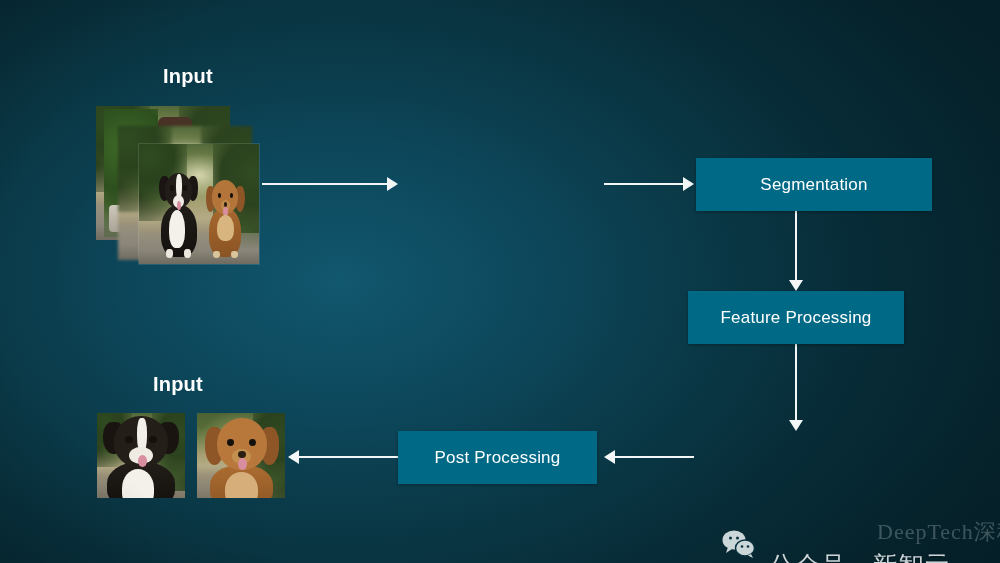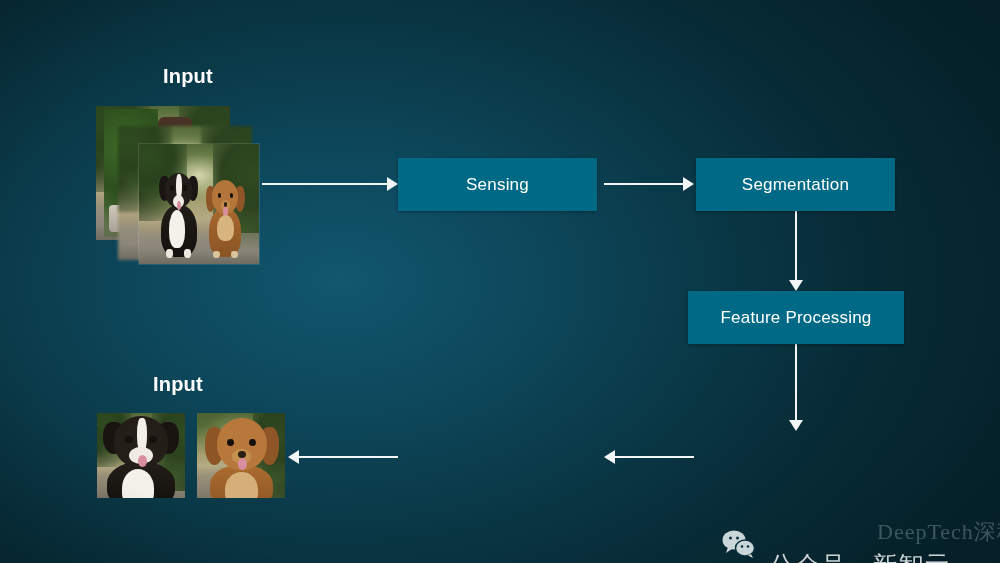--- a/index.html
+++ b/index.html
@@ -247,30 +247,27 @@
         <div class="pawR" style="right:18%; bottom:-2%; width:18%; height:10%; background:#d9c49c;"></div>
       </div>
     </div>
   </div>
 
   <div class="arrow-h right" style="left:262px; top:176px; width:136px; height:16px;">
     <div class="shaft" style="width:126px;"></div>
     <div class="head"></div>
   </div>
 
-  <div class="pbox" style="left:398px; top:158px; width:199px; height:53px;">
-    <span>Sensing</span>
-  </div>
 
   <div class="arrow-h right" style="left:604px; top:176px; width:90px; height:16px;">
     <div class="shaft" style="width:80px;"></div>
     <div class="head"></div>
   </div>
 
-  <div class="pbox" style="left:696px; top:158px; width:199px; height:53px;">
+  <div class="pbox" style="left:696px; top:158px; width:236px; height:53px;">
     <span>Segmentation</span>
   </div>
 
   <div class="arrow-v" style="left:788px; top:211px; width:16px; height:80px;">
     <div class="shaft" style="height:70px;"></div>
     <div class="head"></div>
   </div>
 
   <div class="pbox" style="left:688px; top:291px; width:216px; height:53px;">
     <span>Feature Processing</span>
@@ -280,20 +277,23 @@
     <div class="shaft" style="height:77px;"></div>
     <div class="head"></div>
   </div>
 
 
   <div class="arrow-h left" style="left:604px; top:449px; width:90px; height:16px;">
     <div class="shaft" style="left:10px; width:80px;"></div>
     <div class="head"></div>
   </div>
 
+  <div class="pbox" style="left:398px; top:431px; width:199px; height:53px;">
+    <span>Post Processing</span>
+  </div>
 
   <div class="arrow-h left" style="left:288px; top:449px; width:110px; height:16px;">
     <div class="shaft" style="left:10px; width:100px;"></div>
     <div class="head"></div>
   </div>
 
   <div class="section-label" style="left:153px; top:373px;">Input</div>
 
   <div class="photo" style="left:97px; top:413px; width:88px; height:85px;">
     <div class="ph-inner scene-path">

